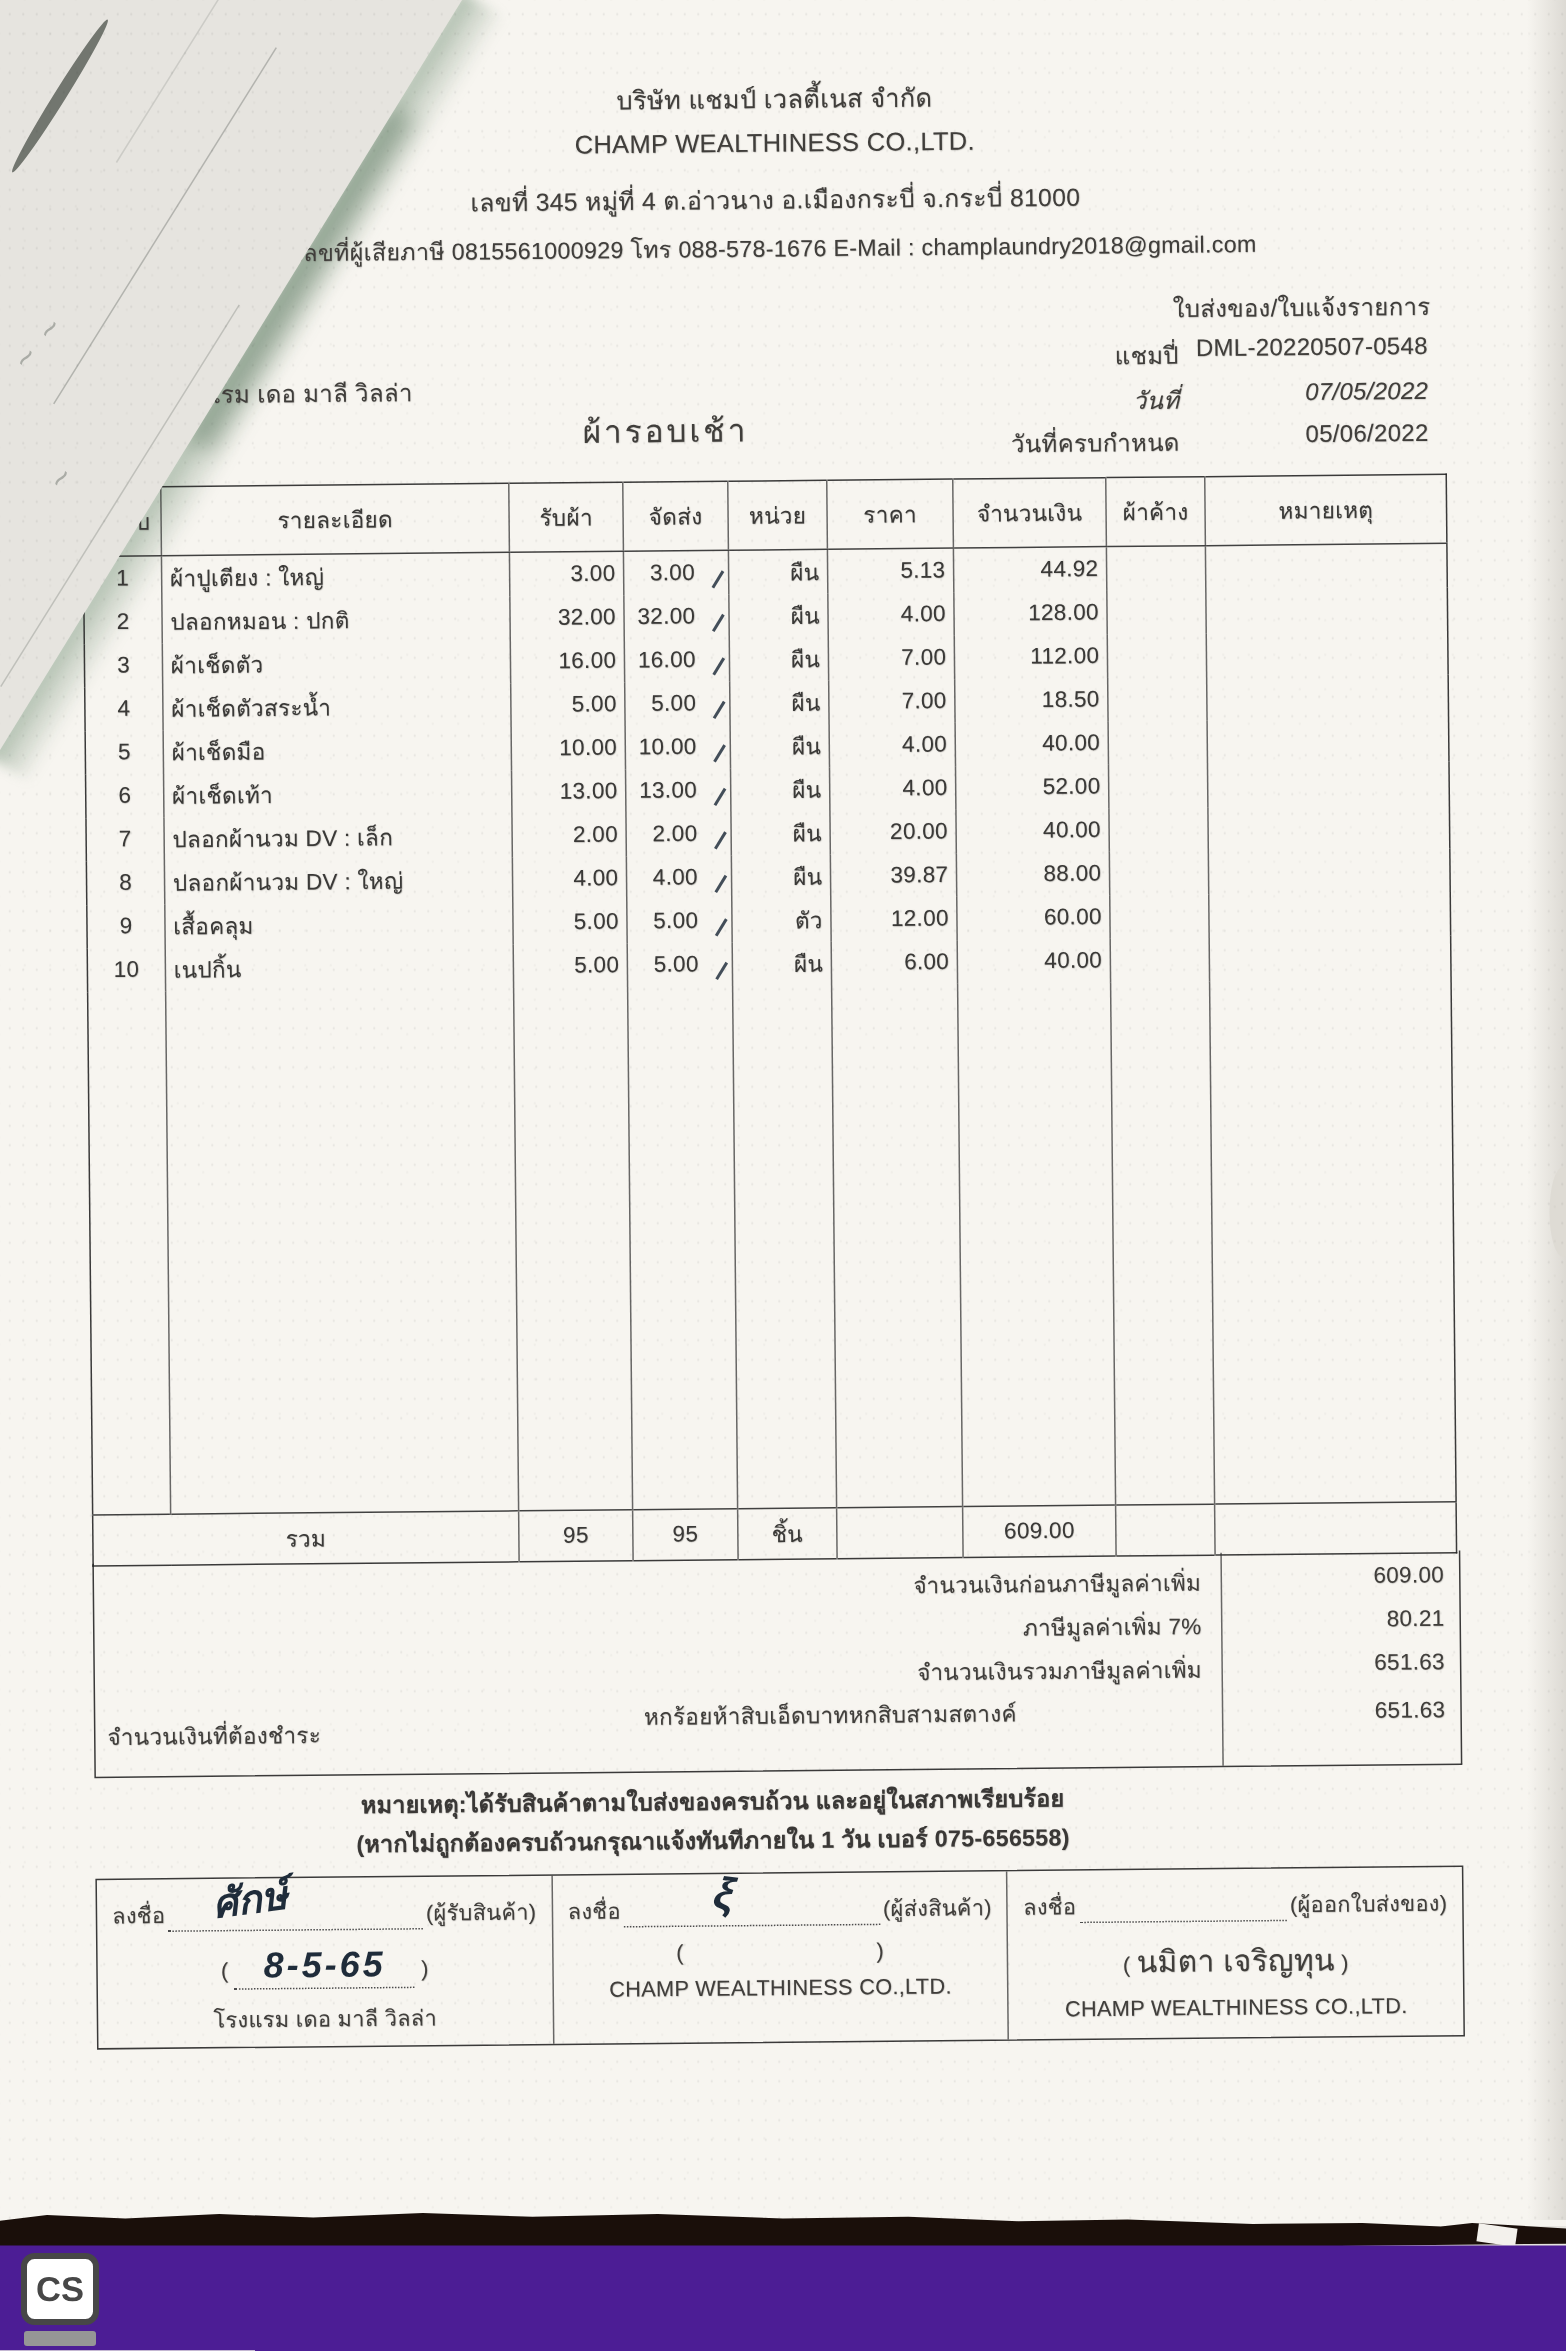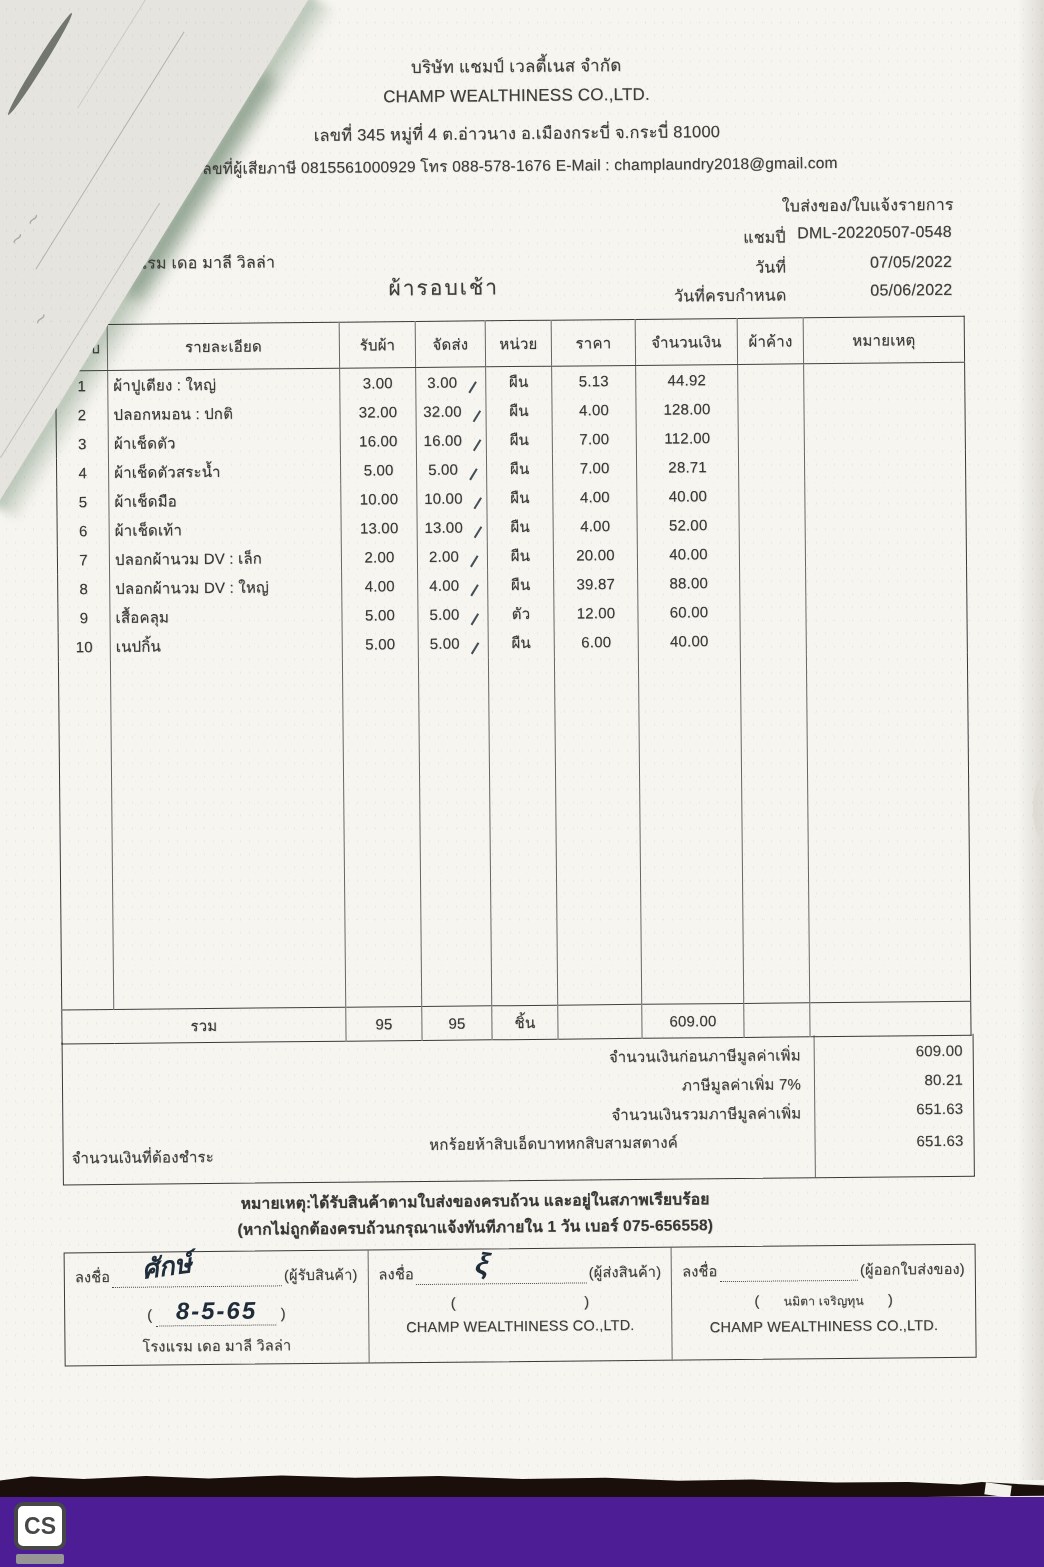--- a/index.html
+++ b/index.html
@@ -33,33 +33,33 @@
   .content{position:absolute;inset:0;transform:rotate(-0.55deg);transform-origin:50% 45%;
     color:#403e3b;text-shadow:0.3px 0.3px 0.7px rgba(80,78,74,.5);letter-spacing:.2px;}
   .hline{position:absolute;left:0;right:0;text-align:center;}
   .h-th{top:52px;font-size:17px;}
   .h-en{top:86px;font-size:17px;}
   .h-addr{top:120px;font-size:16.5px;}
   .h-tax{top:153px;font-size:15.5px;}
   .doc-type{position:absolute;right:86px;top:196px;font-size:16px;}
   .doc-label{position:absolute;right:254px;font-size:16px;}
   .doc-value{position:absolute;right:88px;font-size:16px;text-align:right;}
-  .dl1{top:227px;}.dl2{top:257px;}.dl3{top:285px;}
+  .dl1{top:227px;}.dl2{top:257px;font-style:italic;}.dl3{top:285px;}
   .customer{position:absolute;left:115px;top:247px;font-size:16px;}
   .doc-title{position:absolute;left:392px;top:270px;font-size:21px;letter-spacing:2px;}
   
   .items{position:absolute;left:58px;top:320px;width:910px;border-collapse:collapse;table-layout:fixed;font-size:15px;color:#3a3937;
     border:1.6px solid rgba(38,38,38,.9);}
   .items th,.items td{border-left:1px solid rgba(48,48,48,.72);padding:0 5px;overflow:hidden;white-space:nowrap;}
   .items th:first-child,.items td:first-child{border-left:none;}
   .items thead th{border-bottom:1.6px solid rgba(40,40,40,.88);height:45px;font-weight:normal;font-size:15px;}
   .item-row td{height:29px;}
   .c-no{text-align:center;}
   .c-desc{text-align:left;}
-  .c-num{text-align:center;}
+  .c-num{text-align:right;}
   .filler td{height:348px;}
   .total-row td{border-top:1.6px solid rgba(40,40,40,.88);height:33px;text-align:center;}
   .tick{display:inline-block;width:9px;height:13px;margin-left:6px;position:relative;top:4px;border-right:2px solid rgba(35,48,62,.85);transform:rotate(32deg);}
   
   .summary{position:absolute;left:58px;top:1038px;width:910px;height:142px;
     border:1.6px solid rgba(38,38,38,.9);border-top:none;font-size:15px;}
   .sum-divider{position:absolute;right:158px;top:0;bottom:0;border-left:1px solid rgba(48,48,48,.72);}
   .sum-label{position:absolute;right:172px;}
   .sum-value{position:absolute;right:10px;text-align:right;}
   .sr1{top:8px;}.sr2{top:37px;}.sr3{top:66px;}.sr4{top:98px;}
@@ -77,21 +77,21 @@
   .sig-line1{display:flex;align-items:flex-end;}
   .sig-leader{flex:1;border-bottom:1.6px dotted #4c4c4c;height:15px;margin:0 2px;position:relative;}
   .sig-line2{text-align:center;margin-top:10px;position:relative;}
   .paren-fill{display:inline-block;min-width:120px;}
   .sig-org{text-align:center;margin-top:8px;}
   .hand{font-style:italic;color:#1f2c3a;text-shadow:none;}
   .sig-cell.sc1 .sig-leader .hand{position:absolute;left:30px;top:-26px;font-size:26px;transform:rotate(-7deg);font-weight:bold;}
   .sig-cell.sc2 .sig-leader .hand{position:absolute;left:60px;top:-22px;font-size:30px;transform:rotate(8deg);font-weight:bold;}
   .sig-cell.sc1 .paren-fill{border-bottom:1.6px dotted #4c4c4c;}
   .sig-cell.sc1 .paren-fill span{font-style:italic;color:#1f2c3a;font-size:24px;font-weight:bold;letter-spacing:2px;text-shadow:none;}
-  .sig-cell.sc3 .paren-fill span{font-size:12px;}
+  .sig-cell.sc3 .paren-fill span{font-size:20px;}
   
   .scan-band{position:absolute;left:0;top:1470px;width:1044px;height:30px;background:#1a0f0a;z-index:3;
     clip-path:polygon(0 35%,3% 22%,8% 30%,14% 20%,20% 28%,27% 18%,34% 26%,42% 20%,50% 30%,58% 26%,65% 36%,72% 32%,80% 42%,87% 40%,92% 48%,94% 40%,100% 52%,100% 86%,60% 100%,30% 96%,0 100%);}
   .band-notch{position:absolute;left:985px;top:1484px;width:26px;height:12px;background:#f3f1ec;transform:rotate(8deg);z-index:4;}
   .scanner-strip{position:absolute;left:0;bottom:0;width:1044px;height:70px;background:#4c1d95;z-index:5;}
   .cs-logo{position:absolute;left:14px;top:5px;width:44px;height:40px;border:4px solid #474747;border-radius:9px;
     display:flex;align-items:center;justify-content:center;font-size:23px;font-weight:bold;color:#474747;background:#fff;}
   .cs-bar{position:absolute;left:16px;top:57px;width:48px;height:10px;background:#969696;border-radius:2px;}
   .cs-caption{position:absolute;left:78px;top:8px;font-size:37px;color:#a2a2a2;letter-spacing:1px;}
   
@@ -194,21 +194,21 @@
           <td></td>
           <td></td>
         </tr>
         <tr class="item-row">
           <td class="c-no">4</td>
           <td class="c-desc">ผ้าเช็ดตัวสระน้ำ</td>
           <td class="c-num">5.00</td>
           <td class="c-num"><span>5.00</span><span class="tick"></span></td>
           <td class="c-num">ผืน</td>
           <td class="c-num">7.00</td>
-          <td class="c-num">28.71</td>
+          <td class="c-num">18.50</td>
           <td></td>
           <td></td>
         </tr>
         <tr class="item-row">
           <td class="c-no">5</td>
           <td class="c-desc">ผ้าเช็ดมือ</td>
           <td class="c-num">10.00</td>
           <td class="c-num"><span>10.00</span><span class="tick"></span></td>
           <td class="c-num">ผืน</td>
           <td class="c-num">4.00</td>

